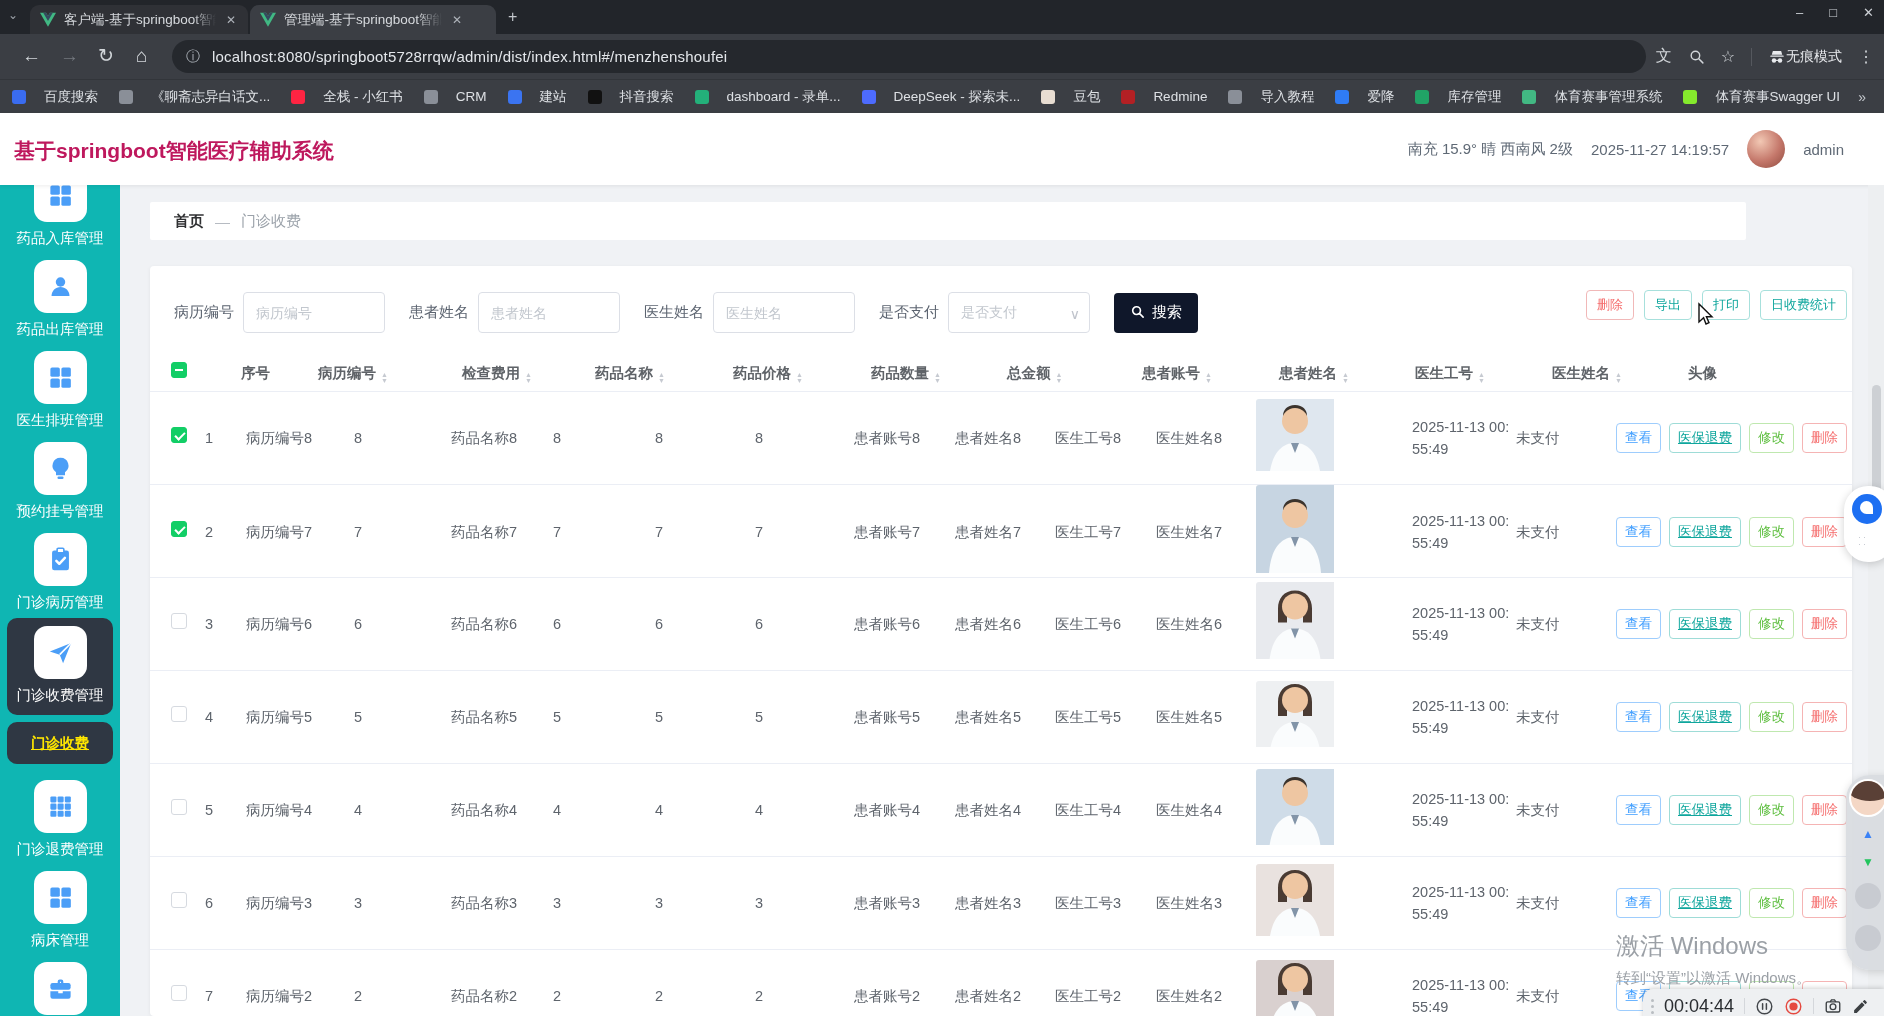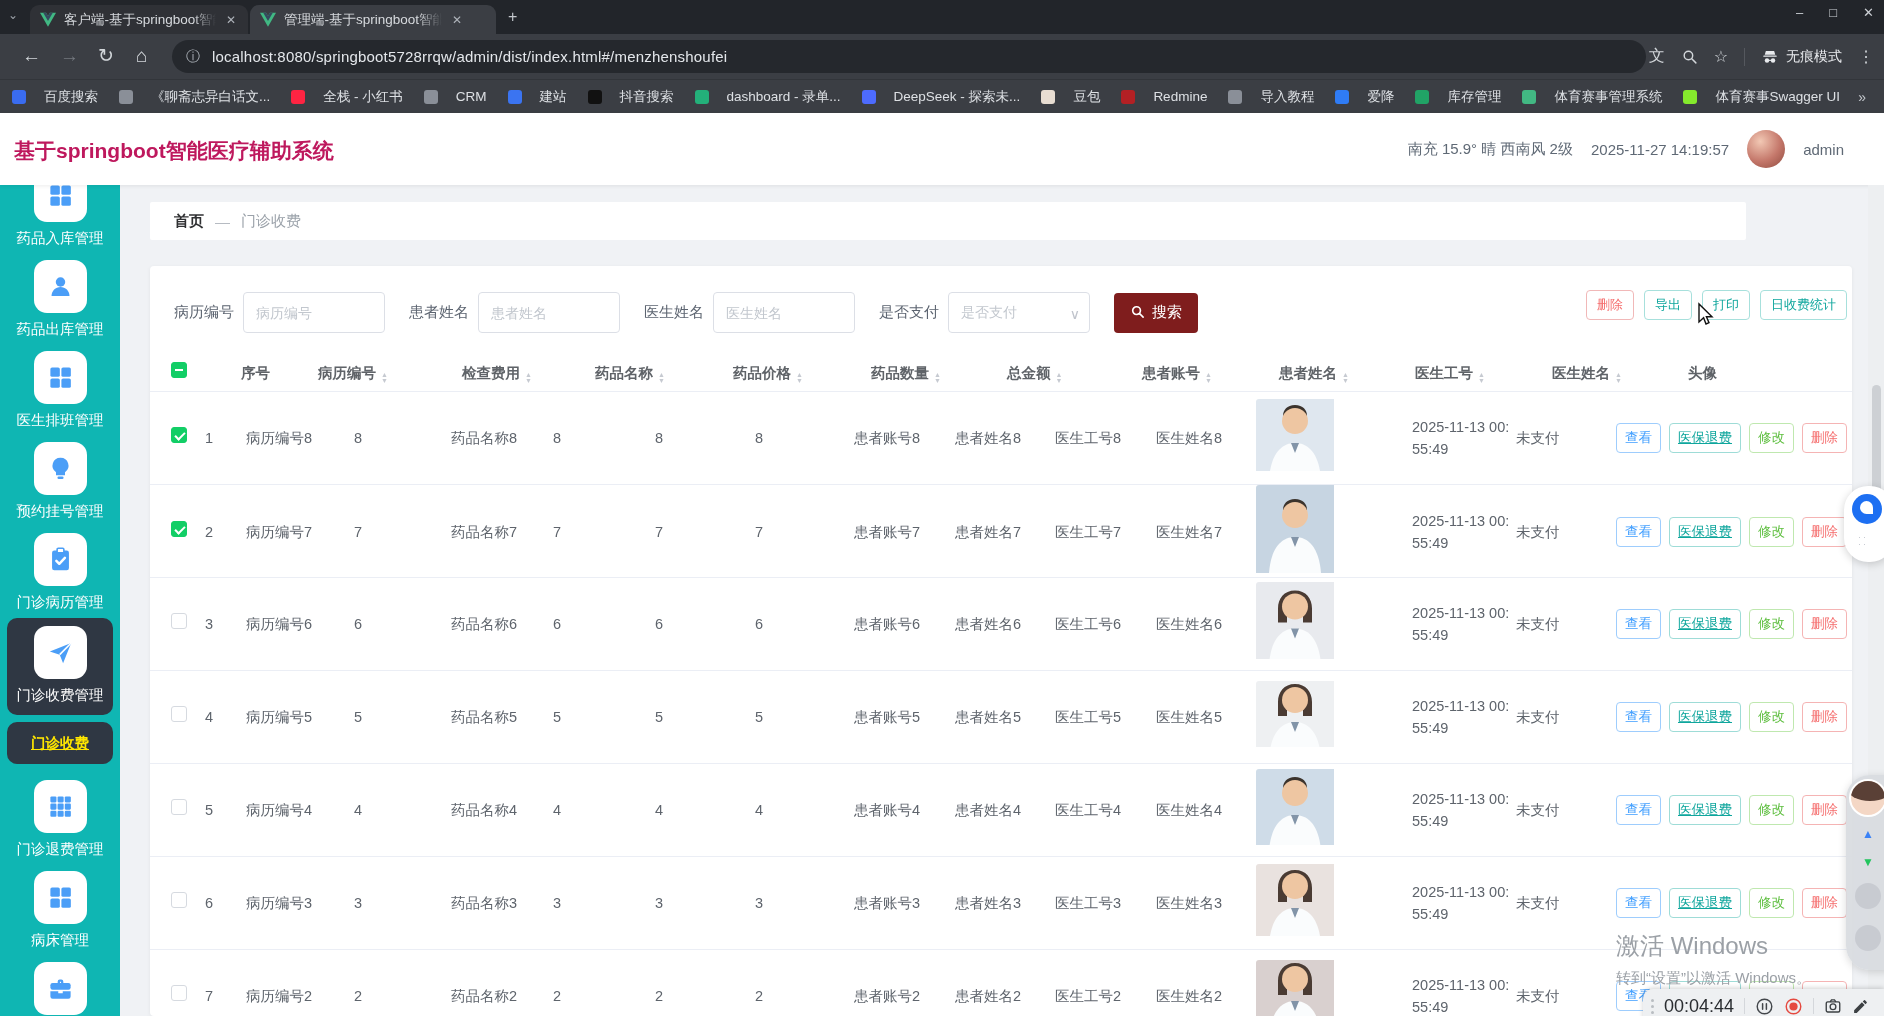--- a/index.html
+++ b/index.html
@@ -24,21 +24,21 @@
   .navic { position:absolute; top:11px; font-size:19px; color:#d2d6da; line-height:22px; }
   .navic.dim { color:#74787f; }
   .urlpill { position:absolute; left:172px; top:6px; width:1474px; height:33px; border-radius:17px; background:#25282d;
      display:flex; align-items:center; padding:0 14px; gap:12px; }
   .urlpill .info { color:#aeb4bb; font-size:14px; }
   .urltext { color:#e4e7eb; font-size:15px; letter-spacing:.2px; white-space:nowrap; }
   .tb-right { position:absolute; right:0; top:0; height:45px; display:flex; align-items:center; gap:16px; padding-right:10px; }
   .tb-right .ticon { color:#d2d6da; font-size:16px; }
   .tb-right svg { display:block; }
   .tbdivider { width:1px; height:18px; background:#55585e; }
-  .incog { display:flex; align-items:center; gap:7px; color:#e8eaed; font-size:14px;justify-content:center; }
+  .incog { display:flex; align-items:center; gap:0; color:#e8eaed; font-size:14px;justify-content:center; }
 
   .bookmarks { position:absolute; left:0; top:79px; width:1884px; height:34px; background:#3b3e44; border-top:1px solid #32353a;
      display:flex; align-items:center; padding:0 12px; }
   .bmlist { display:flex; align-items:center; gap:21px; overflow:hidden; flex:1; }
   .bm { display:flex; align-items:center; gap:18px; white-space:nowrap; }
   .bm .fav { width:14px; height:14px; border-radius:3px; flex:0 0 14px; }
   .bm .bmlabel { font-size:13.5px; color:#dde0e4; }
   .bmchev { color:#c3c7cc; font-size:14px; padding:0 6px; }
 
   
@@ -72,21 +72,21 @@
 
   .filters { position:absolute; left:24px; top:26px; display:flex; align-items:center; }
   .fgroup { display:flex; align-items:center; margin-right:24px; }
   .flabel { font-size:15px; color:#5c6470; margin-right:9px; white-space:nowrap; }
   .finput { width:142px; height:41px; border:1px solid #dcdfe6; border-radius:4px; padding:0 12px; font-size:14px; color:#606266;
      font-family:"Liberation Sans",sans-serif; background:#fff; }
   .finput::placeholder { color:#c2c7ce; }
   .fselect { position:relative; width:142px; height:41px; border:1px solid #dcdfe6; border-radius:4px; background:#fff;
      display:flex; align-items:center; padding:0 12px; font-size:14px; color:#c2c7ce; }
   .fselect .chev { position:absolute; right:9px; top:13px; color:#c0c4cc; }
-  .searchbtn { height:40px; padding:0 16px; background:#7f1d1d; color:#fff; border:none; border-radius:4px; font-size:15px;
+  .searchbtn { height:40px; padding:0 16px; background:#0f172a; color:#fff; border:none; border-radius:4px; font-size:15px;
      display:flex; align-items:center; gap:7px; font-family:"Liberation Sans",sans-serif; }
 
   .topbtns { position:absolute; right:5px; top:24px; display:flex; gap:10px; }
   .obtn { height:30px; padding:0 10px; border-radius:4px; background:#fff; font-size:13px; font-family:"Liberation Sans",sans-serif; }
   .obtn.danger { color:#f56c6c; border:1px solid #f1b8b8; }
   .obtn.teal { color:#0fa69d; border:1px solid #a7e0dc; }
 
   .tbl { position:absolute; left:0; top:89px; width:1702px; }
   .trow { display:grid; grid-template-columns:34px 41px 108px 97px 102px 102px 100px 99px 101px 100px 101px 100px 156px 104px 100px 232px;
      padding-left:21px; align-items:center; border-bottom:1px solid #ebeef5; }

